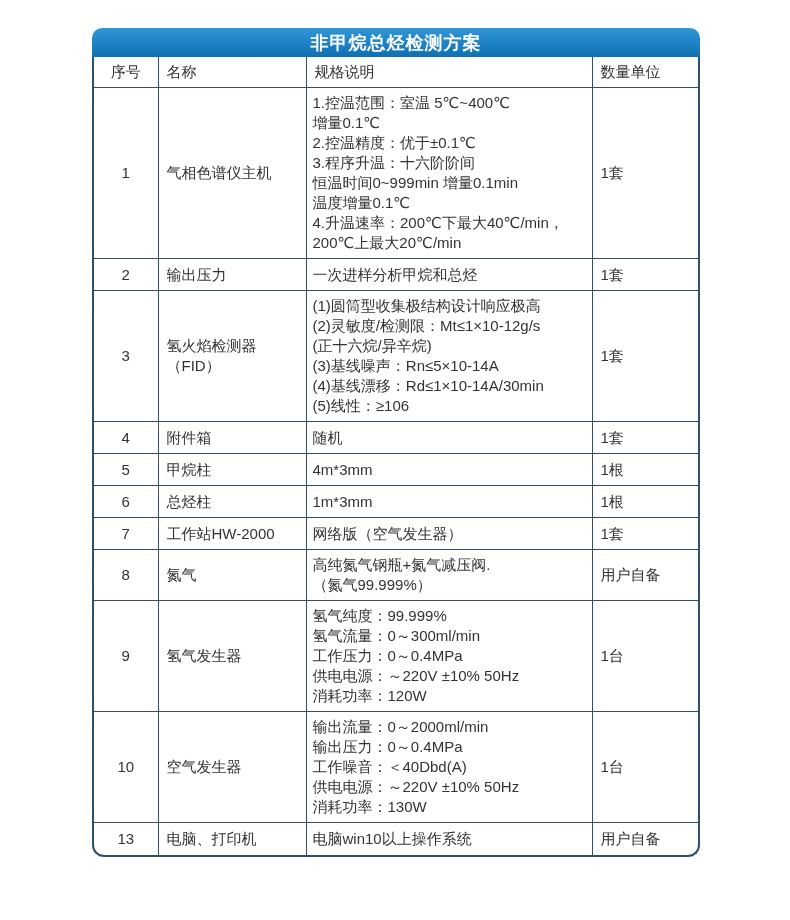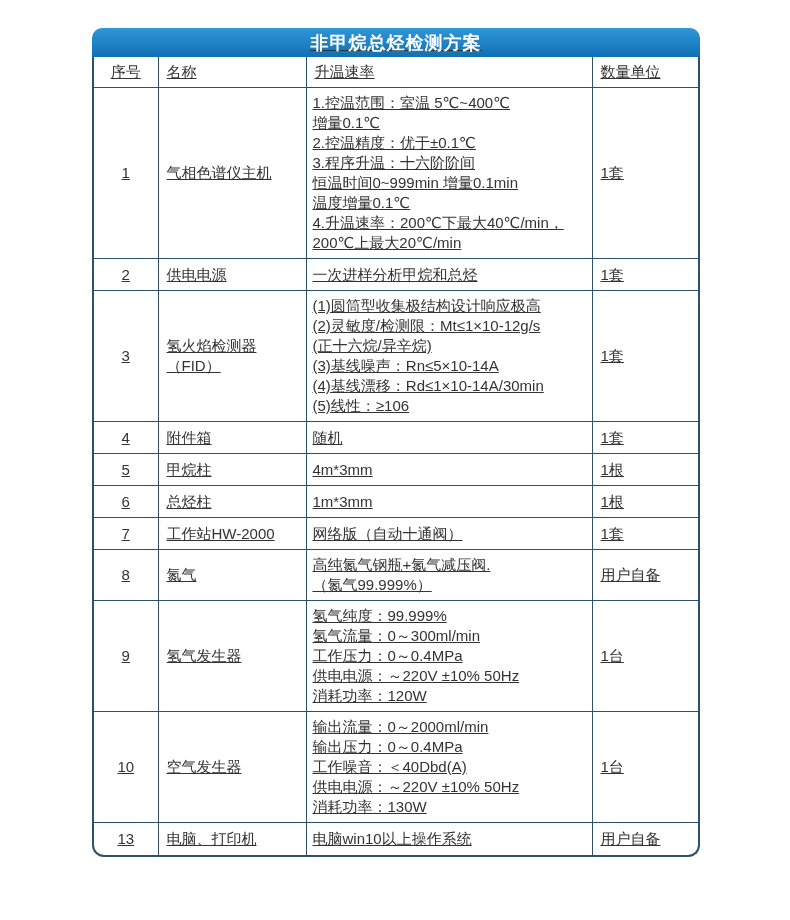--- a/index.html
+++ b/index.html
@@ -12,21 +12,20 @@
   html,body{background:#ffffff;}
   body{
     width:790px;height:920px;
     font-family:"Liberation Sans","DejaVu Sans",sans-serif;
     color:var(--text-color);
     overflow:hidden;
   }
   .card{
     width:608px;
     margin:28px 0 0 92px;
-    text-decoration:underline;
   }
   .title-bar{
     height:29px;
     background:linear-gradient(180deg,var(--title-top) 0%,var(--title-bottom) 100%);
     border-radius:10px 10px 0 0;
     display:flex;align-items:center;justify-content:center;
   }
   .title-bar .title{
     color:#ffffff;
     font-size:18px;
@@ -80,41 +79,41 @@
       <colgroup>
         <col class="c-no">
           <col class="c-name">
           <col class="c-spec">
           <col class="c-qty">
       </colgroup>
       <thead>
         <tr>
           <th class="cell-no">序号</th>
           <th>名称</th>
-          <th>升温速率</th>
+          <th>规格说明</th>
           <th>数量单位</th>
         </tr>
       </thead>
       <tbody>
           <tr>
             <td class="cell-no">1</td>
             <td class="cell-name">气相色谱仪主机</td>
             <td class="cell-spec">1.控温范围：室温 5℃~400℃
 增量0.1℃
 2.控温精度：优于±0.1℃
 3.程序升温：十六阶阶间
 恒温时间0~999min 增量0.1min
 温度增量0.1℃
 4.升温速率：200℃下最大40℃/min，
 200℃上最大20℃/min</td>
             <td class="cell-qty">1套</td>
           </tr>
           <tr>
             <td class="cell-no">2</td>
-            <td class="cell-name">供电电源</td>
+            <td class="cell-name">输出压力</td>
             <td class="cell-spec">一次进样分析甲烷和总烃</td>
             <td class="cell-qty">1套</td>
           </tr>
           <tr>
             <td class="cell-no">3</td>
             <td class="cell-name">氢火焰检测器（FID）</td>
             <td class="cell-spec">(1)圆筒型收集极结构设计响应极高
 (2)灵敏度/检测限：Mt≤1×10-12g/s
 (正十六烷/异辛烷)
 (3)基线噪声：Rn≤5×10-14A
@@ -136,21 +135,21 @@
           </tr>
           <tr>
             <td class="cell-no">6</td>
             <td class="cell-name">总烃柱</td>
             <td class="cell-spec">1m*3mm</td>
             <td class="cell-qty">1根</td>
           </tr>
           <tr>
             <td class="cell-no">7</td>
             <td class="cell-name">工作站HW-2000</td>
-            <td class="cell-spec">网络版（自动十通阀）</td>
+            <td class="cell-spec">网络版（空气发生器）</td>
             <td class="cell-qty">1套</td>
           </tr>
           <tr>
             <td class="cell-no">8</td>
             <td class="cell-name">氮气</td>
             <td class="cell-spec">高纯氮气钢瓶+氮气减压阀.
 （氮气99.999%）</td>
             <td class="cell-qty">用户自备</td>
           </tr>
           <tr>

